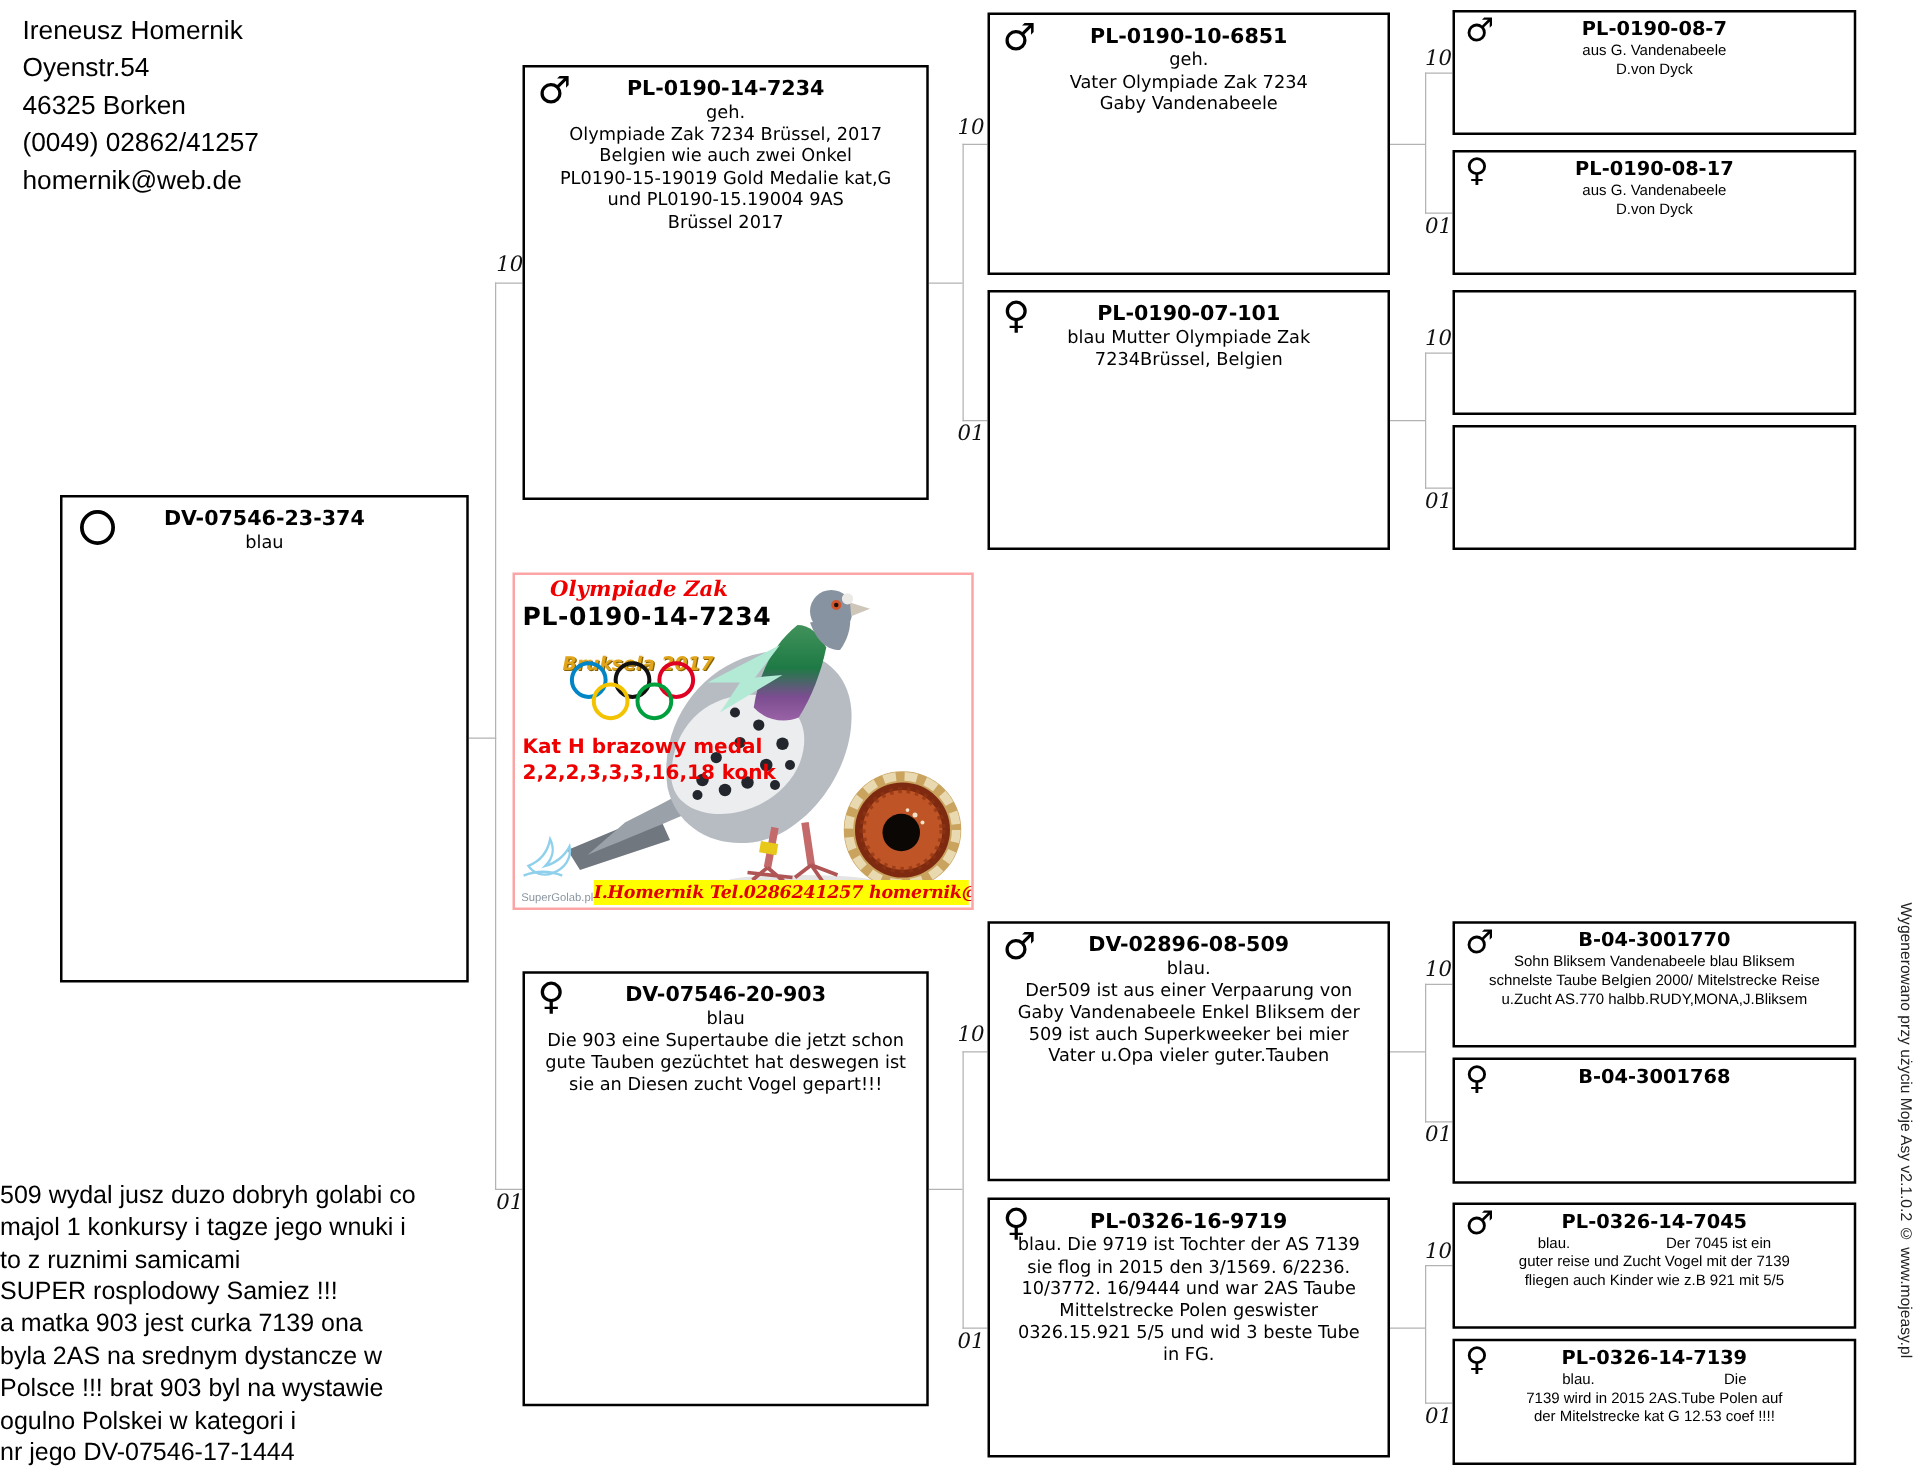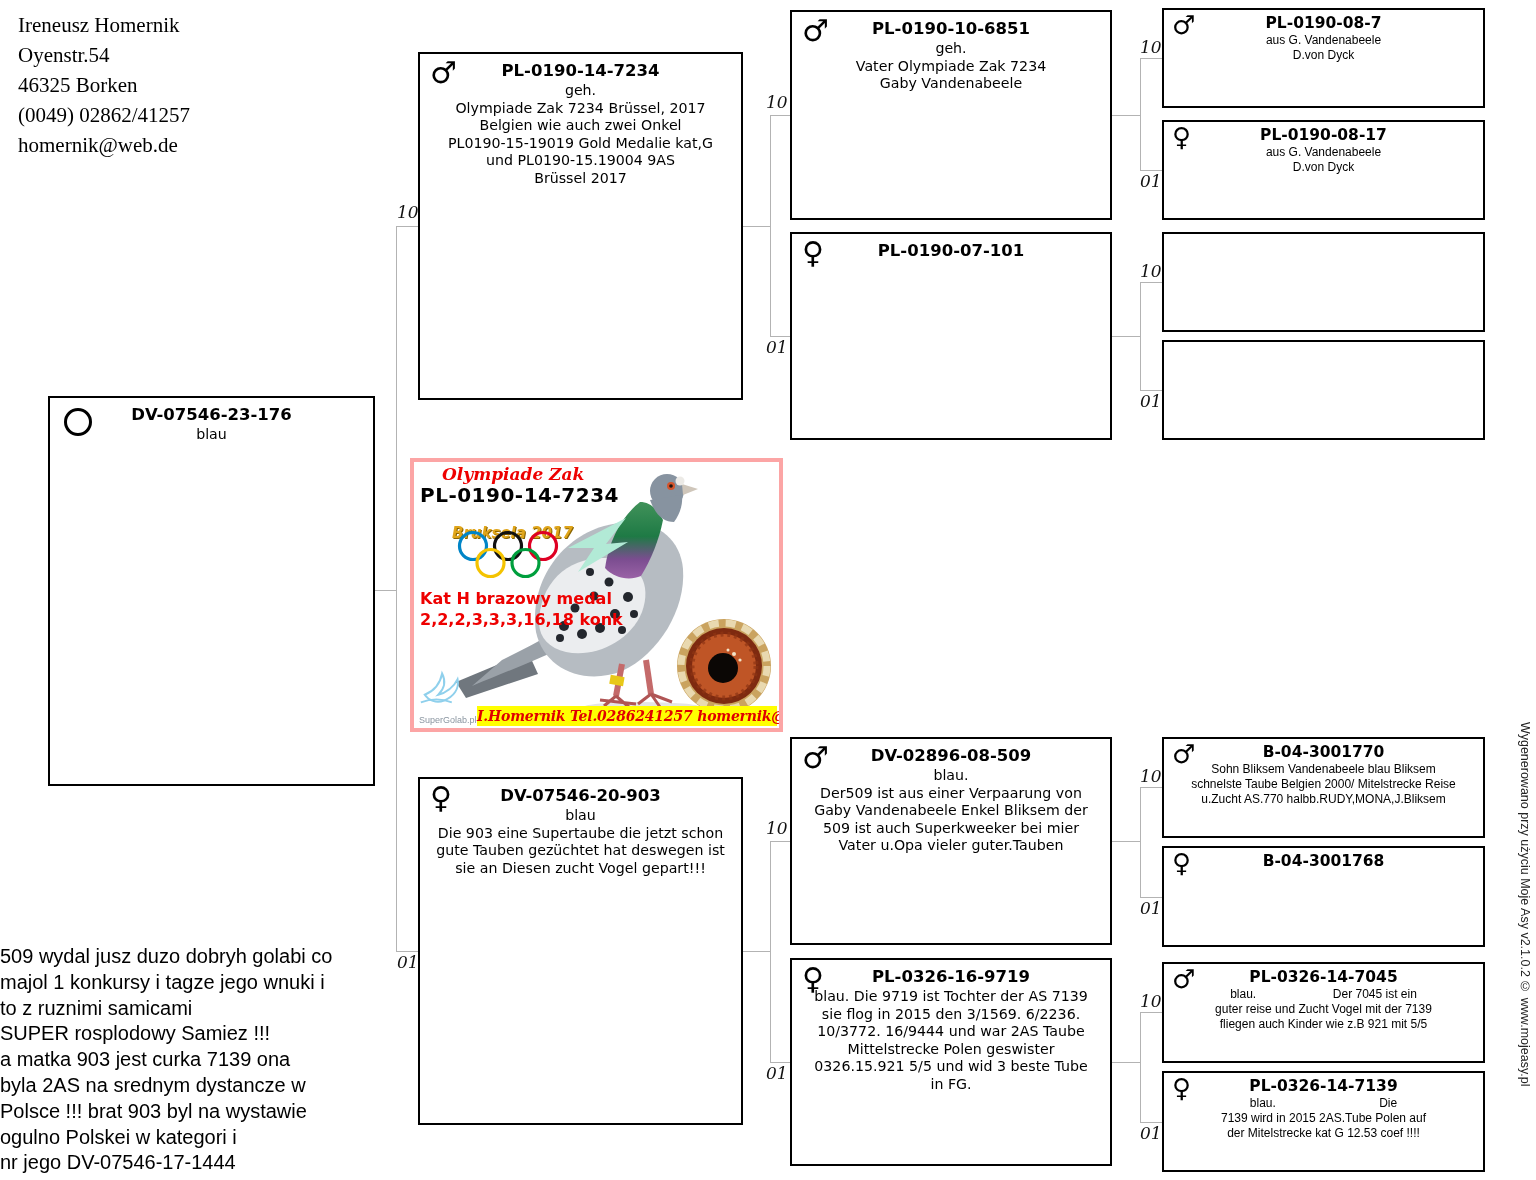--- a/index.html
+++ b/index.html
@@ -1,42 +1,42 @@
 <!DOCTYPE html>
 <html><head>
 <meta charset="utf-8">
 <style>
   html,body { margin:0; padding:0; background:#fff; }
   .page { position:relative; width:1536px; height:1180px; background:#fff;
           font-family:"DejaVu Sans",sans-serif; color:#000; overflow:hidden; }
 
   
   .owner { position:absolute; left:18px; top:10px;
-           font-family:Liberation Serif, serif; font-size:21px; line-height:30px; }
+           font-family:Liberation Sans, sans-serif; font-size:21px; line-height:30px; }
 
   
   .pbox { position:absolute; background:#fff; border:2px solid #000; box-sizing:border-box;
           text-align:center; }
   .sex  { position:absolute; left:10px; top:2px; font-size:30px; line-height:34px; }
   .sex-circle { position:absolute; left:14px; top:10px; width:22px; height:22px;
           border:3px solid #000; border-radius:50%; }
   .ptitle { font-weight:bold; font-size:16.5px; margin-top:7px; }
   .pbody  { font-size:14.2px; line-height:17.6px; white-space:pre-line; margin-top:2px; padding:0 3px; }
   .pbox.sm .sex { left:8px; top:0; font-size:26px; line-height:30px; }
   .pbox.sm .ptitle { font-size:15.5px; margin-top:4px; }
   .pbox.sm .pbody { font-family:"Liberation Sans",sans-serif; font-size:12px; line-height:15px; margin-top:1px; padding:0 4px; }
 
   
   .cline { position:absolute; background:#b3b3b3; }
   .glabel { position:absolute; font-family:"DejaVu Serif",serif; font-style:italic;
             font-size:17px; line-height:16px; color:#111; }
 
   
   .photo { position:absolute; left:410px; top:458px; width:365px; height:266px;
-           border:4px solid #fca5a5; background:#fff; overflow:hidden; }
+           border:2px solid #fca5a5; background:#fff; overflow:hidden; }
   .ph-headline { position:absolute; left:28px; top:2px; color:#ee0000;
            font-family:"DejaVu Serif",serif; font-weight:bold; font-style:italic; font-size:17px; }
   .ph-ring { position:absolute; left:6px; top:21px; font-weight:bold; font-size:20px; letter-spacing:0.5px; }
   .ph-event { position:absolute; left:38px; top:62px; color:#e0a51a; font-weight:bold;
            font-style:italic; font-size:15px; text-shadow:1px 1px 0 #8a6400; }
   .orings { position:absolute; left:42px; top:68px; width:104px; height:52px; }
   .orings circle { fill:none; stroke-width:3.2px; }
   .arrowg { position:absolute; left:150px; top:52px; width:70px; height:64px; }
   .ph-award { position:absolute; left:6px; top:126px; color:#ee0000; font-weight:bold;
            font-size:16px; line-height:21px; white-space:pre-line; }
@@ -117,21 +117,21 @@
   <span class="glabel" style="left:1140px;top:173px">01</span>
   <span class="glabel" style="left:1140px;top:263px">10</span>
   <span class="glabel" style="left:1140px;top:393px">01</span>
   <span class="glabel" style="left:1140px;top:768px">10</span>
   <span class="glabel" style="left:1140px;top:900px">01</span>
   <span class="glabel" style="left:1140px;top:993px">10</span>
   <span class="glabel" style="left:1140px;top:1125px">01</span>
 
   <div class="pbox" style="left:48px;top:396px;width:327px;height:390px">
     <span class="sex-circle"></span>
-    <div class="ptitle">DV-07546-23-176</div>
+    <div class="ptitle">DV-07546-23-374</div>
     <div class="pbody">blau</div>
   </div>
 
   <div class="pbox" style="left:418px;top:52px;width:325px;height:348px">
     <span class="sex">♂</span>
     <div class="ptitle">PL-0190-14-7234</div>
     <div class="pbody">geh.
 Olympiade Zak 7234 Brüssel, 2017
 Belgien wie auch zwei Onkel
 PL0190-15-19019 Gold Medalie kat,G
@@ -152,20 +152,22 @@
     <span class="sex">♂</span>
     <div class="ptitle">PL-0190-10-6851</div>
     <div class="pbody">geh.
 Vater Olympiade Zak 7234
 Gaby Vandenabeele</div>
   </div>
 
   <div class="pbox" style="left:790px;top:232px;width:322px;height:208px">
     <span class="sex">♀</span>
     <div class="ptitle">PL-0190-07-101</div>
+    <div class="pbody">blau Mutter Olympiade Zak
+7234Brüssel, Belgien</div>
   </div>
 
   <div class="pbox" style="left:790px;top:737px;width:322px;height:208px">
     <span class="sex">♂</span>
     <div class="ptitle">DV-02896-08-509</div>
     <div class="pbody">blau.
 Der509 ist aus einer Verpaarung von
 Gaby Vandenabeele Enkel Bliksem der
 509 ist auch  Superkweeker bei mier
 Vater u.Opa vieler guter.Tauben</div>

